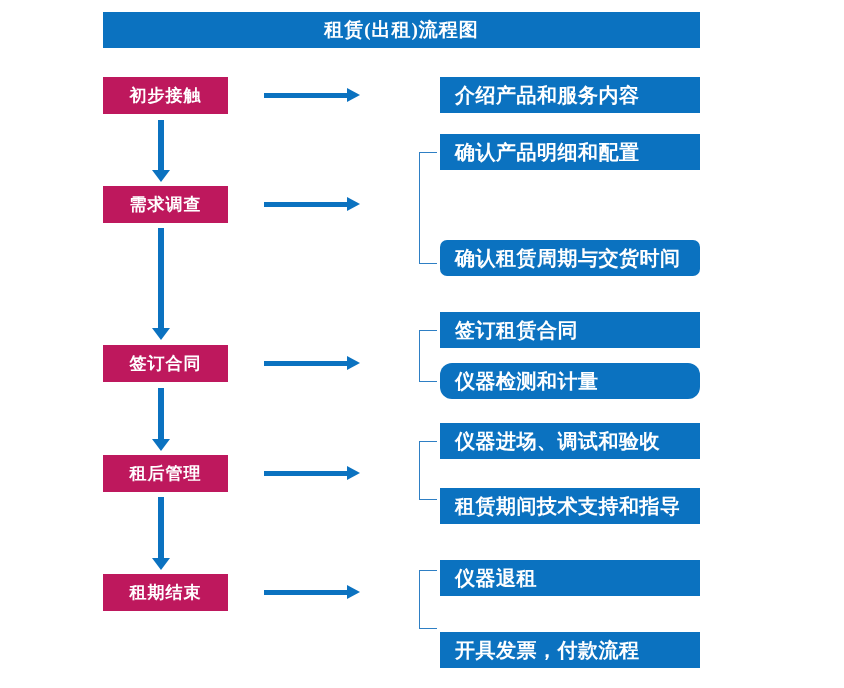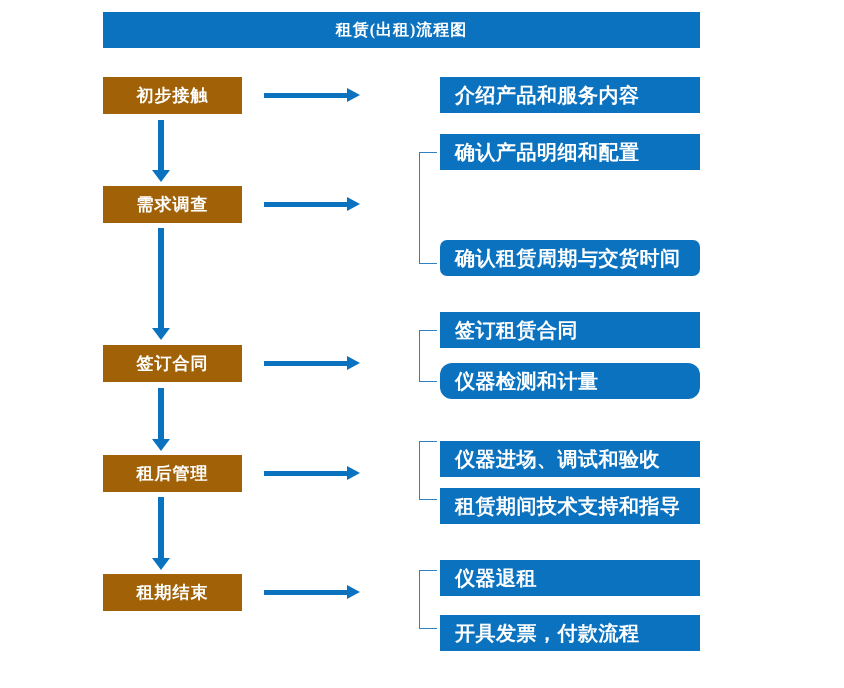--- a/index.html
+++ b/index.html
@@ -23,32 +23,32 @@
     position: absolute;
     left: 103px;
     top: 12px;
     width: 597px;
     height: 36px;
     background: #0b72c0;
     color: #ffffff;
     display: flex;
     align-items: center;
     justify-content: center;
-    font-size: 16px;
+    font-size: 19px;
     font-weight: bold;
     letter-spacing: 1px;
     font-family: "Liberation Serif", "DejaVu Serif", serif;
   }
   
   .stage-box {
     position: absolute;
     left: 103px;
-    width: 139px;
+    width: 125px;
     height: 37px;
-    background: #a16207;
+    background: #be185d;
     color: #ffffff;
     display: flex;
     align-items: center;
     justify-content: center;
     font-size: 17px;
     font-weight: bold;
     letter-spacing: 1px;
     box-sizing: border-box;
   }
   
@@ -201,21 +201,21 @@
 
   <div class="detail-box" style="top:134px;">确认产品明细和配置</div>
 
 
   <div class="detail-box" style="top:240px;border-radius:7px;">确认租赁周期与交货时间</div>
 
   <div class="detail-box" style="top:312px;">签订租赁合同</div>
 
   <div class="detail-box" style="top:363px;border-radius:12px;">仪器检测和计量</div>
 
-  <div class="detail-box" style="top:441px;">仪器进场、调试和验收</div>
+  <div class="detail-box" style="top:423px;">仪器进场、调试和验收</div>
 
   <div class="detail-box" style="top:488px;">租赁期间技术支持和指导</div>
 
   <div class="detail-box" style="top:560px;">仪器退租</div>
 
-  <div class="detail-box" style="top:615px;">开具发票，付款流程</div>
+  <div class="detail-box" style="top:632px;">开具发票，付款流程</div>
 
 </div>
 
 </body></html>

